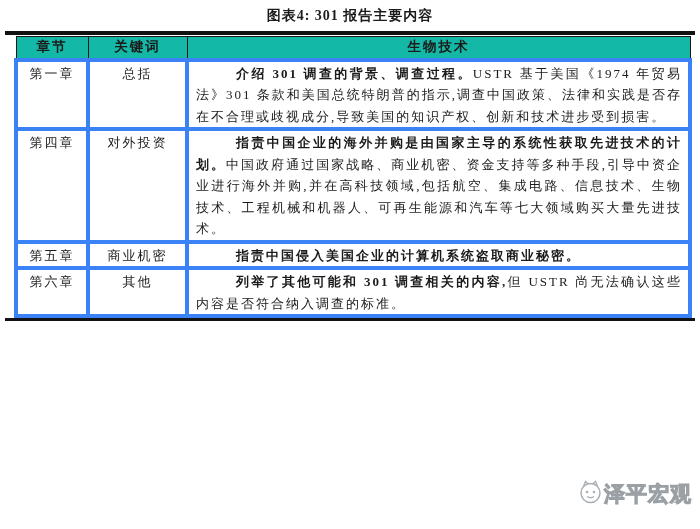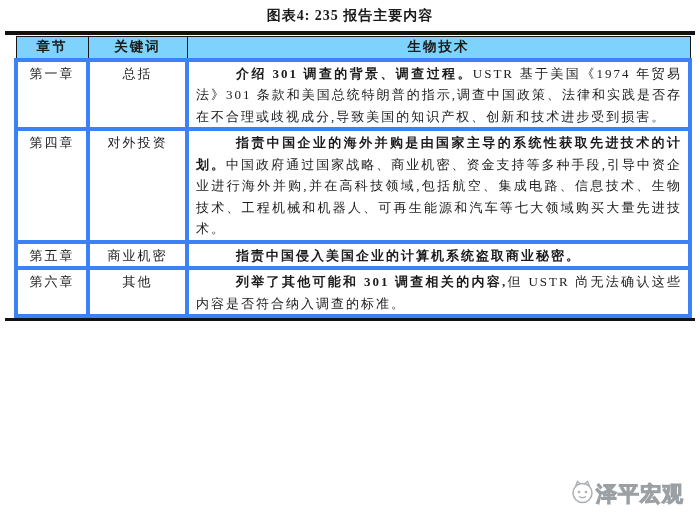--- a/index.html
+++ b/index.html
@@ -27,21 +27,21 @@
   .table-wrap { margin: 1px 12px 0 14px; }
   table {
     width: 674px;
     border-collapse: collapse;
     table-layout: fixed;
   }
   col.c1 { width: 72px; }
   col.c2 { width: 99px; }
   col.c3 { width: 503px; }
   th {
-    background: #7dd3fc;
+    background: #14b8a6;
     border: 1px solid #161616;
     font-weight: bold;
     font-size: 13.5px;
     letter-spacing: 2px;
     height: 23px;
     text-align: center;
     padding: 0;
   }
   td {
     border: 4px solid #3b82f6;
@@ -61,41 +61,41 @@
   tr.r6 { height: 45px; }
   .lead { font-weight: bold; margin-left: 40px; }
   .rule-bottom-thick {
     height: 3px;
     background: #121212;
     margin: 0 5px 0 5px;
   }
   .watermark {
     position: absolute;
     top: 479px;
-    right: 16px;
+    right: 8px;
     display: flex;
     align-items: center;
     gap: 1px;
     z-index: 5;
     pointer-events: none;
   }
   .wm-text {
     font-size: 21px;
     font-weight: bold;
     letter-spacing: 1px;
     color: #c3c7ca;
     -webkit-text-stroke: 1px #9aa0a4;
     text-shadow: 0 0 1px #ffffff;
     white-space: nowrap;
   }
 </style>
 </head>
 <body>
 
-<div class="title">图表4: 235 报告主要内容</div>
+<div class="title">图表4: 301 报告主要内容</div>
 
 <div class="rule-top"></div>
 
 <div class="table-wrap">
   <table>
     <colgroup>
         <col class="c1">
         <col class="c2">
         <col class="c3">
       </colgroup>

